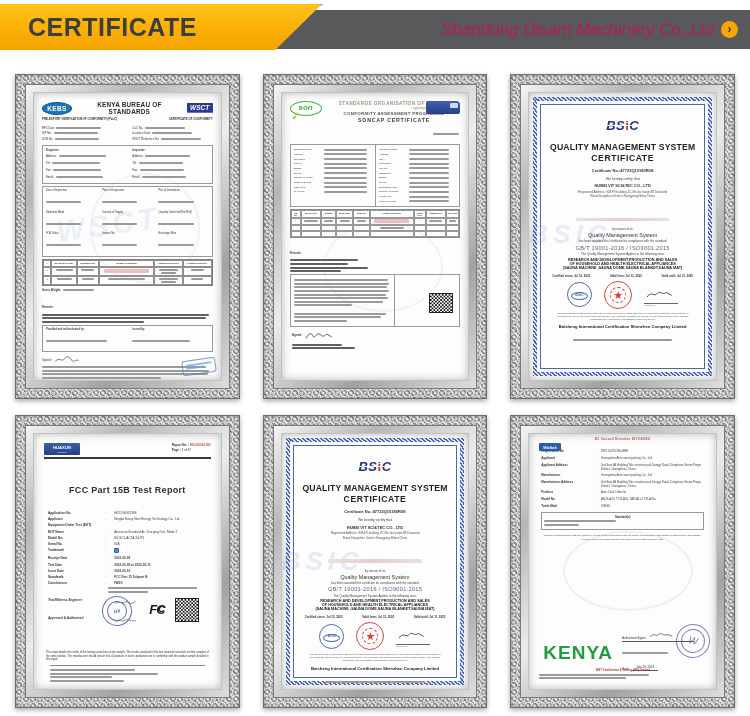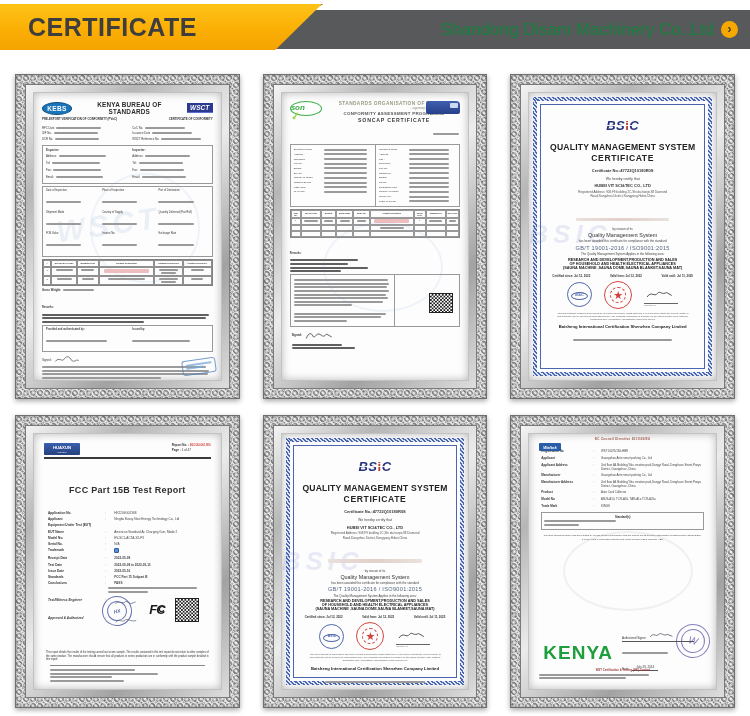--- a/index.html
+++ b/index.html
@@ -7,21 +7,21 @@
   .stage { position:relative; width:750px; height:716px; background:#fff; }
 
   
   .band { position:absolute; left:195px; right:0; top:10px; height:39px; background:#58595B; }
   .tri  { position:absolute; left:301px; top:4px; width:22px; height:9px; background:#15100a; clip-path:polygon(0 0,100% 0,30% 100%); }
   .ybanner { position:absolute; left:0; top:4px; width:322px; height:46px;
              background:linear-gradient(180deg,#FFC318 0%,#FBAF05 55%,#F5A300 100%);
              clip-path:polygon(0 0,100% 0,85.5% 100%,0 100%); }
   .ybanner .btxt { position:absolute; left:28px; top:0; height:46px; line-height:46px;
                    font-size:25px; font-weight:bold; color:#3E3E3E; letter-spacing:.5px; }
-  .company { position:absolute; right:36px; top:10px; height:21px; line-height:39px; color:#15803d; font-size:17px; }
+  .company { position:absolute; right:36px; top:10px; height:21px; line-height:39px; color:#be185d; font-size:17px;font-style:italic; }
   .chev { position:absolute; right:12px; top:21px; width:17px; height:17px; border-radius:50%;
           background:#F7A800; color:#3a3a3a; font-weight:bold; font-size:12px; text-align:center; line-height:16px; }
 
   
   .grid { position:absolute; left:15px; top:74px; width:720px; height:634px;
           display:grid; grid-template-columns:repeat(3,1fr); grid-template-rows:repeat(2,1fr); gap:16px 23px; }
   .frame { height:100%; padding:9px; border:1px solid #6f6f6f; box-shadow:0 2px 5px rgba(0,0,0,.35), inset 0 0 2px rgba(0,0,0,.4);
            background:
              repeating-radial-gradient(circle at 3px 3px, rgba(255,255,255,.55) 0 1px, rgba(0,0,0,.18) 2px, transparent 3px),
              repeating-linear-gradient(45deg,#d2d2d2 0 2px,#8e8e8e 2px 4px,#c6c6c6 4px 6px,#9b9b9b 6px 8px);
@@ -63,21 +63,21 @@
   .mtr{display:grid;grid-template-columns:5% 15% 13% 33% 17% 17%;}
   .mtr>div{border:0.25px solid #909090;padding:1.2px 1px;min-height:6px;font-size:2.2px;text-align:center;color:#333;}
   .kebs-stamp{position:absolute;right:5px;bottom:6px;width:34px;height:15px;border:1.6px solid #4a7fc0;border-radius:3px;
               transform:rotate(-8deg);opacity:.75;padding:2px 3px;}
   .kebs-stamp .bar{background:#7aa7d8;height:1.6px;display:block;margin:1.4px 0;}
 
   
   .so-head{display:flex;gap:4px;margin:8px 8px 1px;align-items:flex-start;position:relative;}
   .son-logo{flex:0 0 auto;width:34px;height:20px;position:relative;}
   .son-oval{width:32px;height:15px;border:1.6px solid #3DAE49;border-radius:50%;color:#3DAE49;font-weight:bold;
-            font-style:italic;font-size:8px;line-height:12px;background:#fff;}
+            font-style:italic;font-size:8px;text-align:center;line-height:12px;background:#fff;}
   .son-check{position:absolute;left:1px;top:9px;color:#9BD44B;font-size:11px;font-weight:bold;transform:rotate(-8deg);}
   .so-mid{flex:1;text-align:center;}
   .so-org{font-size:4.8px;font-weight:bold;color:#9a9a85;letter-spacing:.4px;}
   .so-tag{font-size:2.6px;font-style:italic;color:#8a8a7a;text-align:right;margin:.5px 10px 1px 0;}
   .so-prog{font-size:4.4px;font-weight:bold;color:#555;letter-spacing:.3px;}
   .so-title{font-size:5.2px;font-weight:bold;color:#3a3a3a;letter-spacing:.8px;margin-top:1.5px;}
   .truck{position:absolute;right:0;top:0;width:34px;height:13px;background:linear-gradient(180deg,#3f5fae,#27408b);
          border-radius:2px 4px 2px 2px;}
   .truck:before{content:"";position:absolute;right:2px;top:2px;width:8px;height:5px;background:#cdd8f0;border-radius:1px;}
   .so-form{margin:2px 8px;border:0.5px solid #9a9a9a;display:grid;grid-template-columns:1fr 1fr;column-gap:0;}

